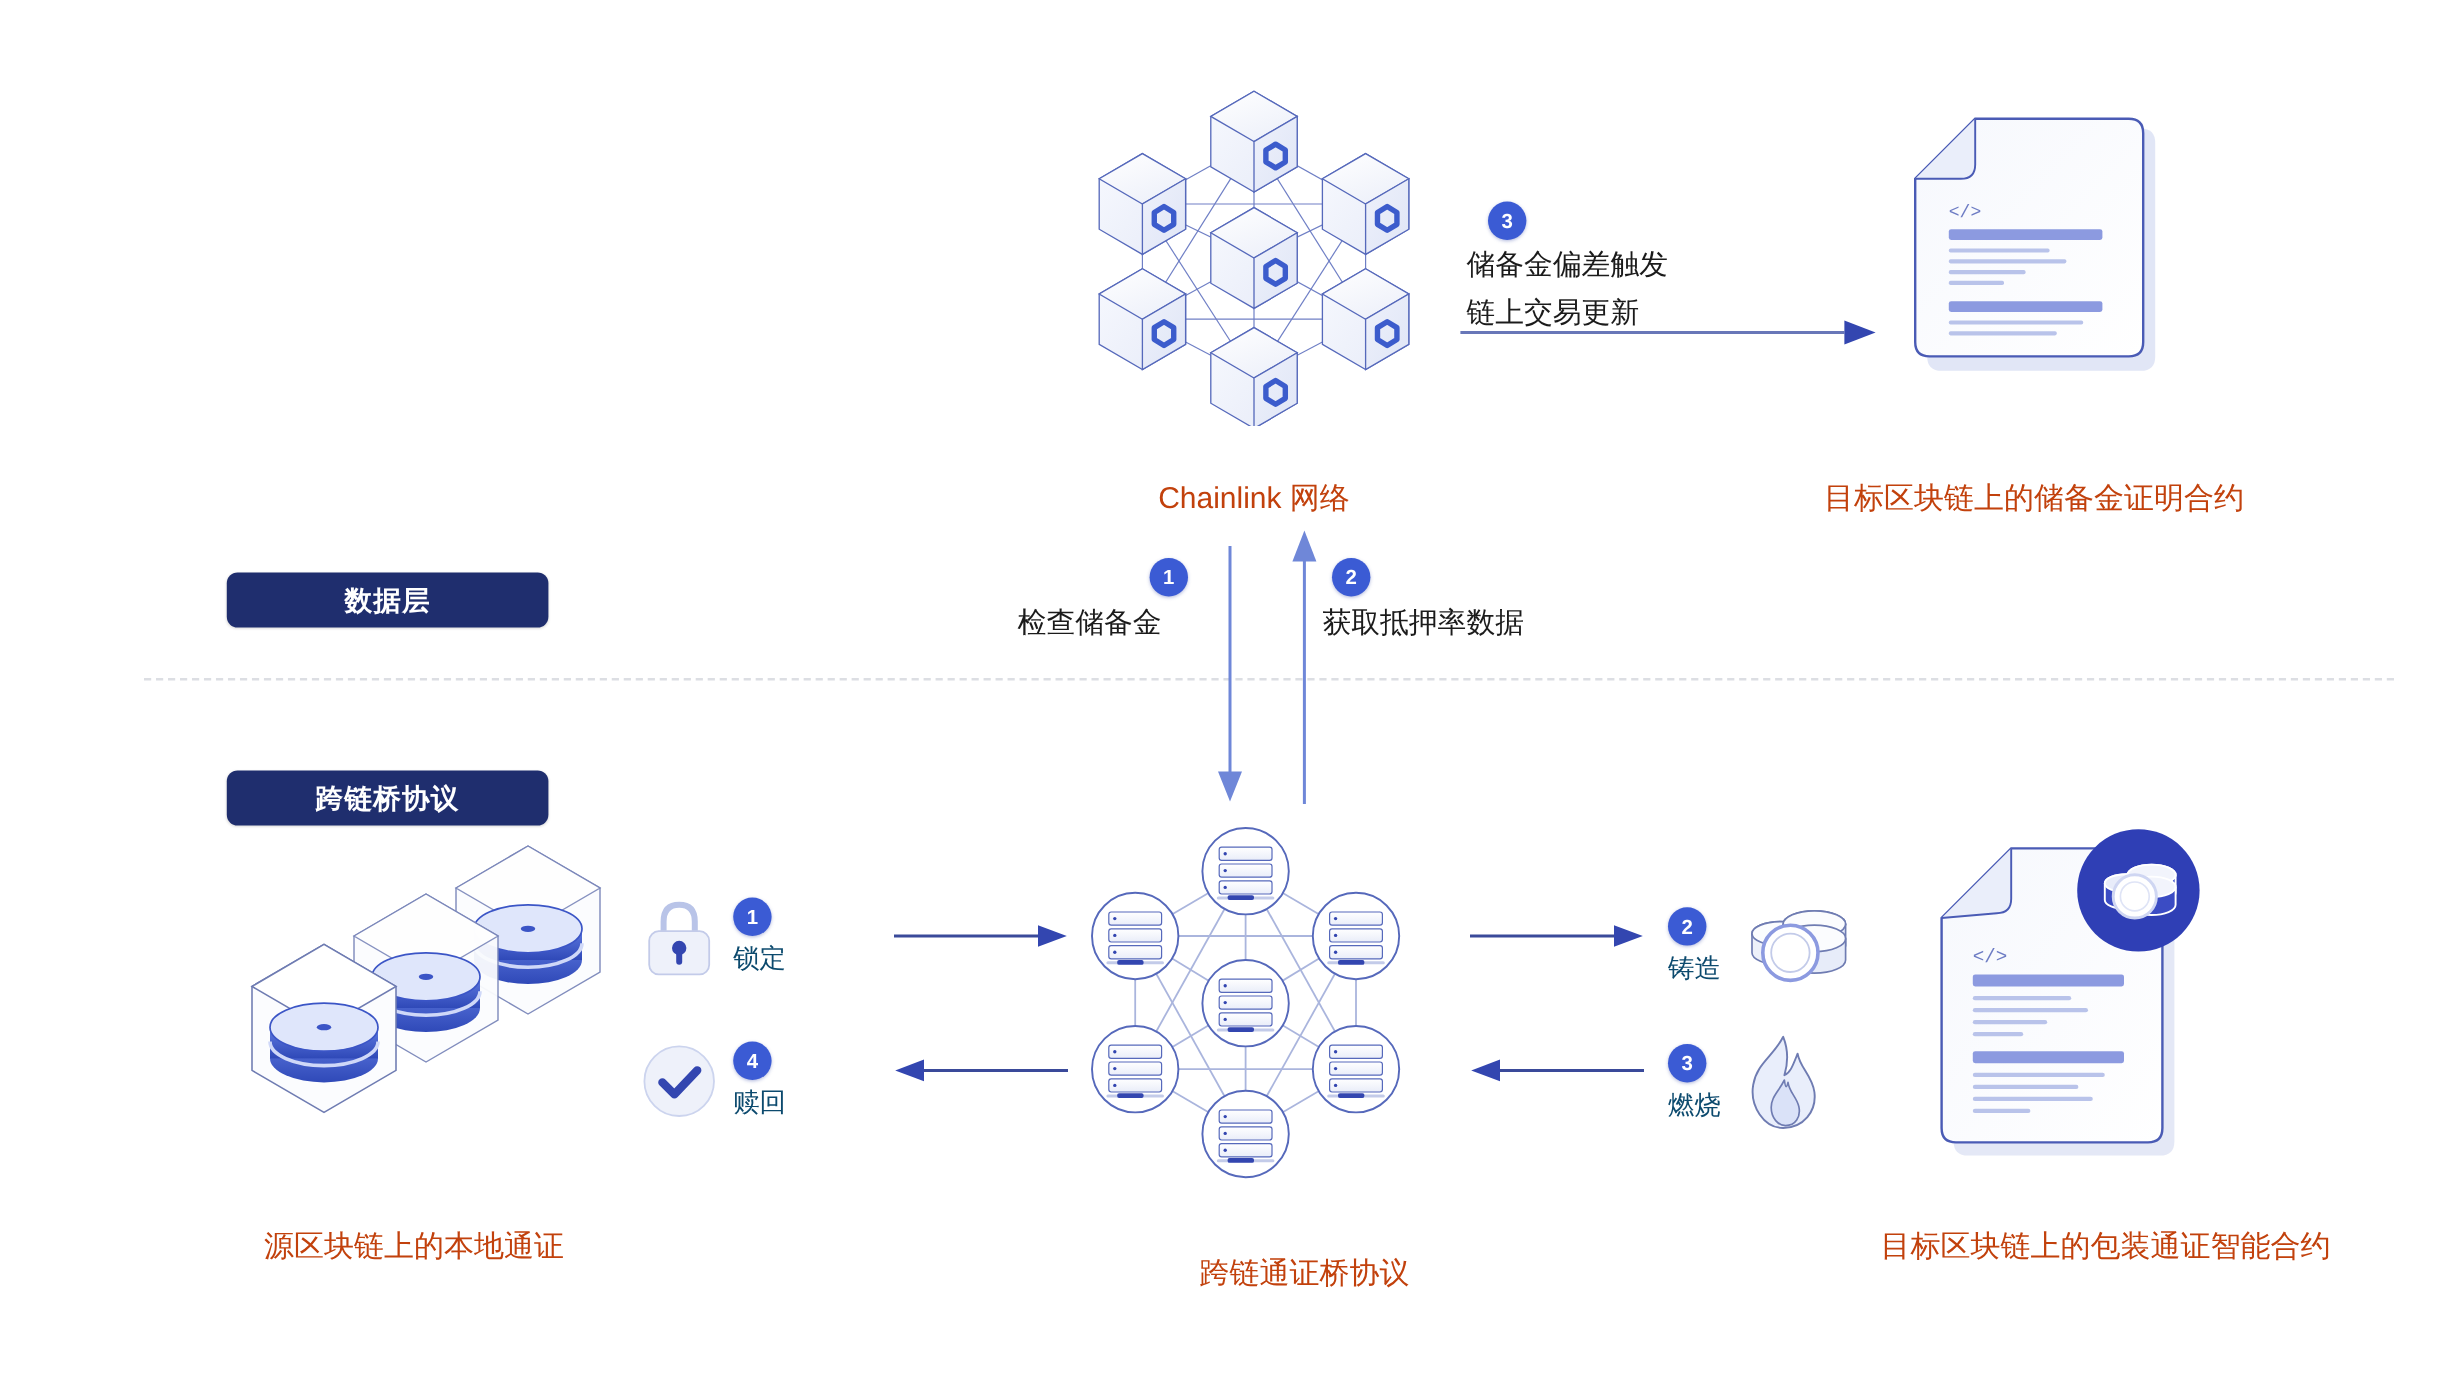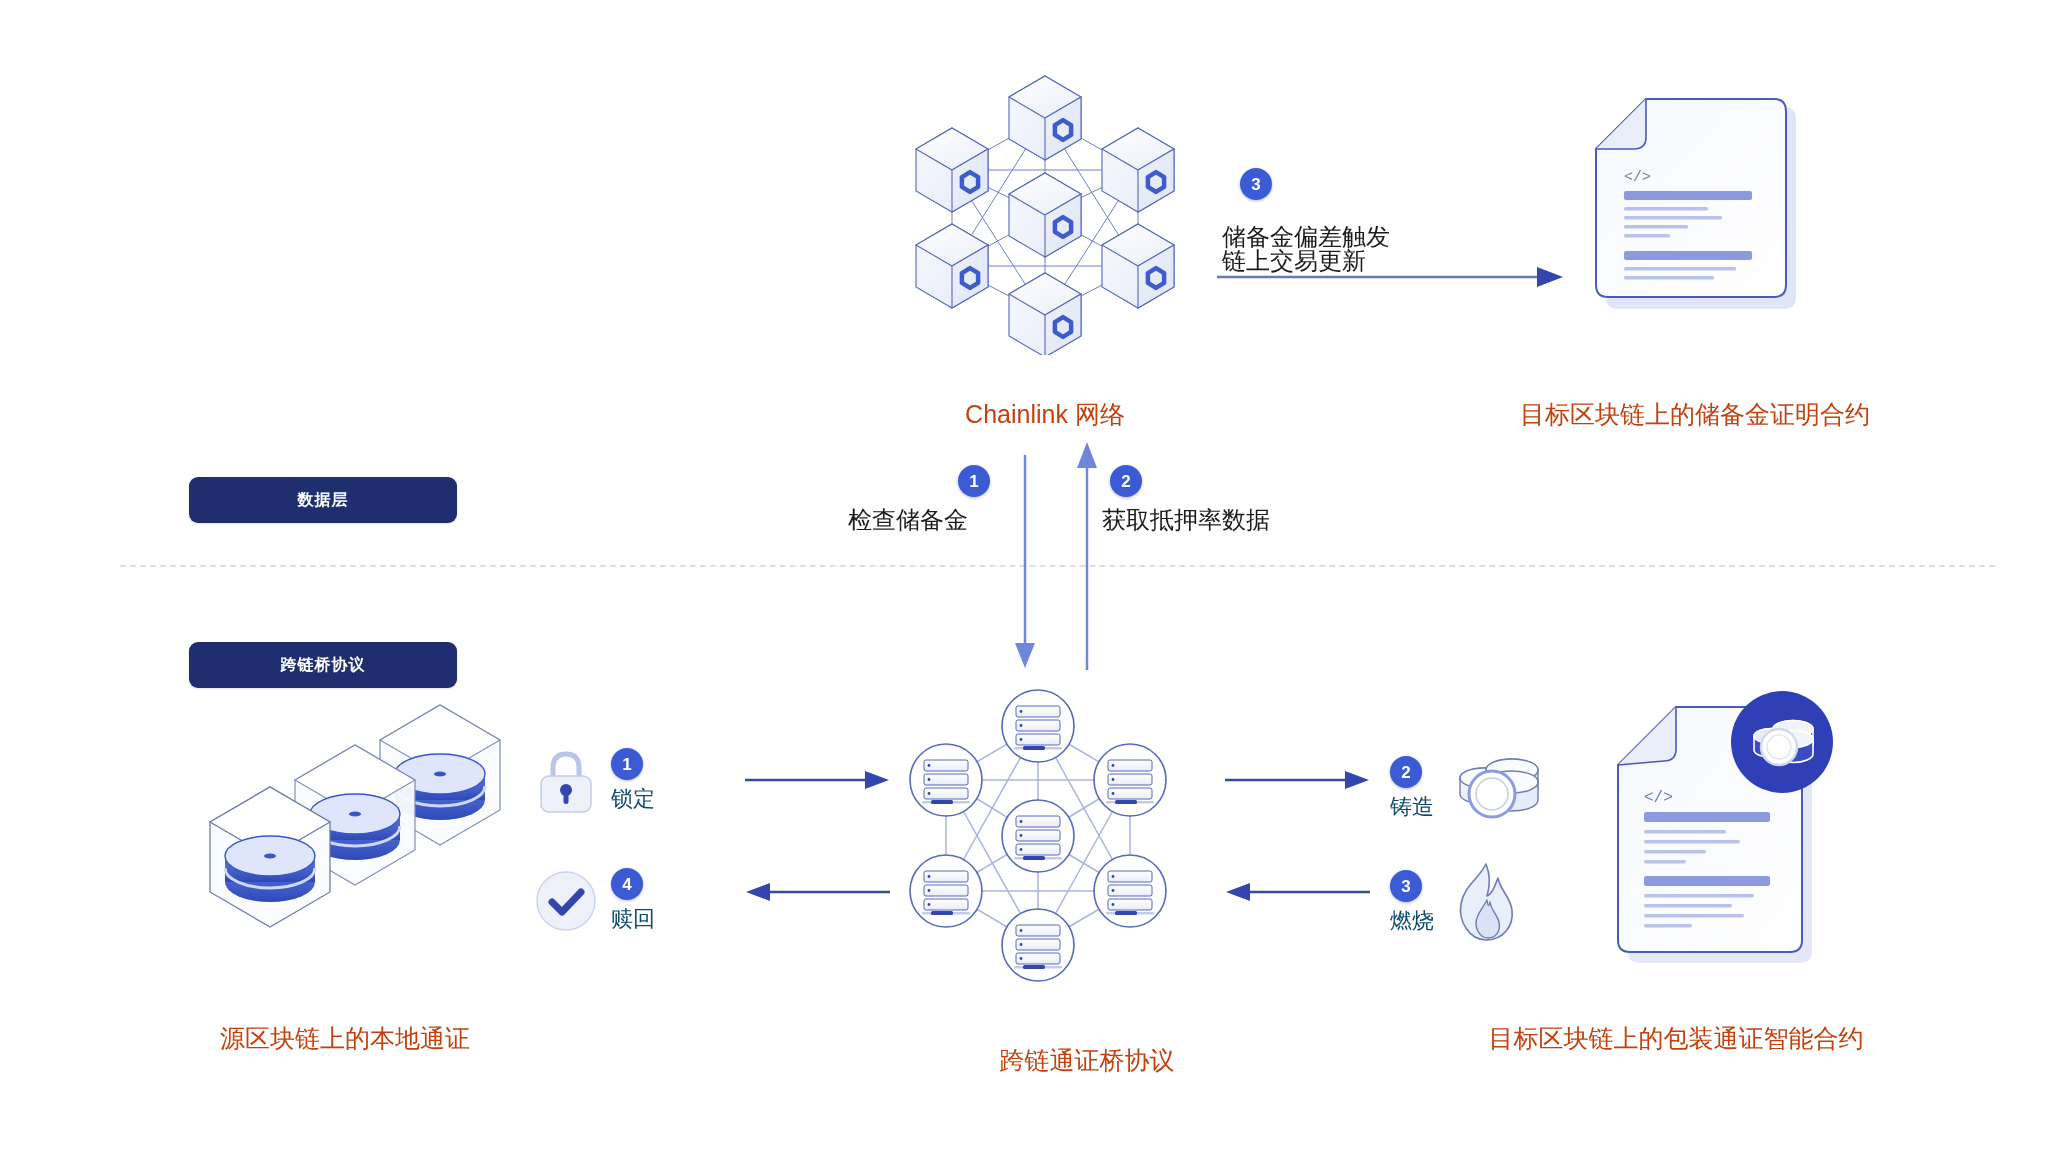--- a/index.html
+++ b/index.html
@@ -8,21 +8,21 @@
     font-family:"Liberation Sans","DejaVu Sans",sans-serif;
     color:#1a1a1a;
   }
   .canvas{position:absolute;inset:0;}
   .abs{position:absolute;}
 
   
   .layer-badge{
     background:#1f2e6e;color:#ffffff;border-radius:9px;
     display:flex;align-items:center;justify-content:center;
-    font-size:16px;font-weight:700;letter-spacing:1px;
+    font-size:23px;font-weight:700;letter-spacing:1px;
     box-shadow:0 1px 2px rgba(0,0,0,.12);
   }
 
   
   .divider{
     border-top:2px dashed #dcdee3;height:0;
   }
 
   
   .caption{
@@ -118,21 +118,21 @@
         <use href="#cube" x="238" y="196"></use>
         <use href="#cube" x="145" y="245"></use>
       </g>
     </svg>
   </div>
 
   <div class="abs caption" style="left:880px;top:398px;width:330px;">Chainlink 网络</div>
 
   <div class="abs step" style="left:1240px;top:168px;">3</div>
 
-  <div class="abs ann-text" style="left:1222px;top:219px;">储备金偏差触发</div>
+  <div class="abs ann-text" style="left:1222px;top:203px;">储备金偏差触发</div>
   <div class="abs ann-text" style="left:1222px;top:243px;">链上交易更新</div>
 
   <div class="abs" style="left:1215px;top:262px;width:350px;height:30px;">
     <svg class="icon-svg" viewBox="0 0 350 30" width="350" height="30">
       <line x1="2" y1="15" x2="322" y2="15" stroke="#6877b8" stroke-width="2.5"></line>
       <polygon points="322,5 348,15 322,25" fill="#3346b0"></polygon>
     </svg>
   </div>
 
   <div class="abs" style="left:1588px;top:95px;width:214px;height:250px;">
@@ -410,15 +410,15 @@
           <ellipse cx="11" cy="-13" rx="20" ry="8.5" fill="#f2f4fc"></ellipse>
           <path d="M-9 -3 L-9 12 A20 8.5 0 0 0 31 12 L31 -3" fill="#3b4cc4"></path>
           <ellipse cx="11" cy="-3" rx="20" ry="8.5" fill="#f2f4fc"></ellipse>
         </g>
         <circle cx="-3" cy="5" r="18" fill="#ffffff" stroke="#cfd6f2" stroke-width="2.4"></circle>
         <circle cx="-3" cy="5" r="12" fill="#ffffff" stroke="#dfe4f6" stroke-width="1.4"></circle>
       </g>
     </svg>
   </div>
 
-  <div class="abs caption" style="left:1466px;top:1022px;width:420px;">目标区块链上的包装通证智能合约</div>
+  <div class="abs caption" style="left:1522px;top:1022px;width:420px;text-align:right;">目标区块链上的包装通证智能合约</div>
 
 </div>
 
 </body></html>

